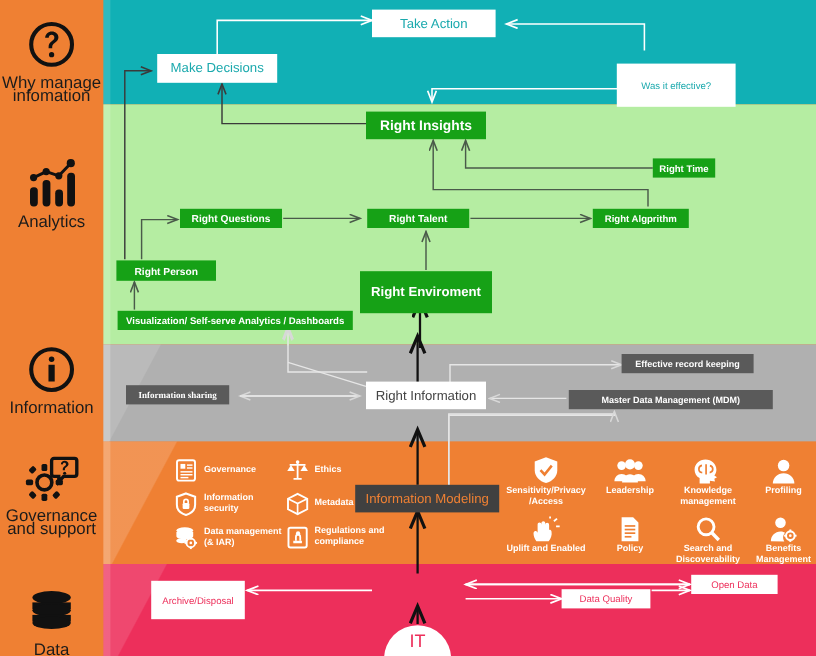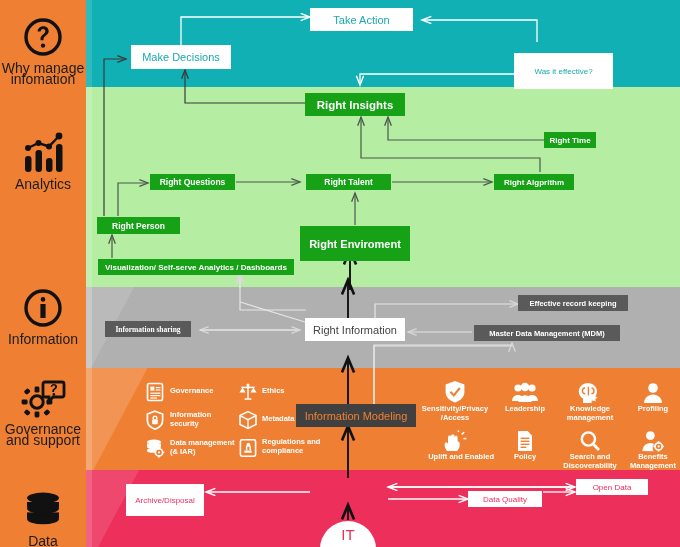--- a/index.html
+++ b/index.html
@@ -309,21 +309,21 @@
 
   <div class="node n-dark" style="left:518px;top:295px;width:110px;height:16px;font-size:7.5px;">
     <span>Effective record keeping</span>
   </div>
   <div class="node n-dark" style="left:105px;top:321px;width:86px;height:16px;font-size:7.5px;font-family:Liberation Serif, serif;">
     <span>Information sharing</span>
   </div>
   <div class="node n-white-g" style="left:305px;top:318px;width:100px;height:23px;font-size:11px;color:#444;">
     <span>Right Information</span>
   </div>
-  <div class="node n-dark" style="left:474px;top:325px;width:146px;height:16px;font-size:7.5px;text-align:center;">
+  <div class="node n-dark" style="left:474px;top:325px;width:170px;height:16px;font-size:7.5px;text-align:center;">
     <span>Master Data Management (MDM)</span>
   </div>
 
   <div class="node n-white-o" style="left:296px;top:404px;width:120px;height:23px;font-size:11px;">
     <span>Information Modeling</span>
   </div>
 
   <div class="cluster" style="left:145px;top:382px;width:150px;height:82px;">
 
     <div class="gitem" style="left:0;top:0;">
@@ -480,21 +480,21 @@
         <svg width="22" height="22" viewBox="0 0 22 22">
             <circle cx="11" cy="6" r="4.8" fill="#fff"></circle>
             <path d="M2 21c0-4.8 4-8.6 9-8.6s9 3.8 9 8.6z" fill="#fff"></path>
           </svg>
       </div>
       <div class="rl">
         <span>Profiling</span>
       </div>
     </div>
 
-    <div class="ritem" style="left:-2px;top:48px;width:78px;text-align:right;">
+    <div class="ritem" style="left:-2px;top:48px;width:78px;">
       <div class="ri">
         <svg width="26" height="22" viewBox="0 0 26 22">
             <path d="M5 21c-1.6-2.2-2.4-4.4-2.4-6.4 0-1.2.6-2 1.6-2 .8 0 1.4.5 1.8 1.3V7.2c0-1 .7-1.7 1.6-1.7s1.6.7 1.6 1.7v4.4V6c0-1 .7-1.7 1.6-1.7s1.6.7 1.6 1.7v5.6V7.4c0-1 .7-1.7 1.6-1.7s1.6.7 1.6 1.7v4.2c1-.2 1.8.4 2 1.4.6 3.2-.6 6-2.4 8z" fill="#fff"></path>
             <g fill="none" stroke="#fff" stroke-width="1.5">
               <path d="M19.6 4.4l2.6-2.2"></path>
               <path d="M21.4 8.6h3"></path>
               <path d="M16.4 2V0.4"></path>
             </g>
           </svg>
       </div>

